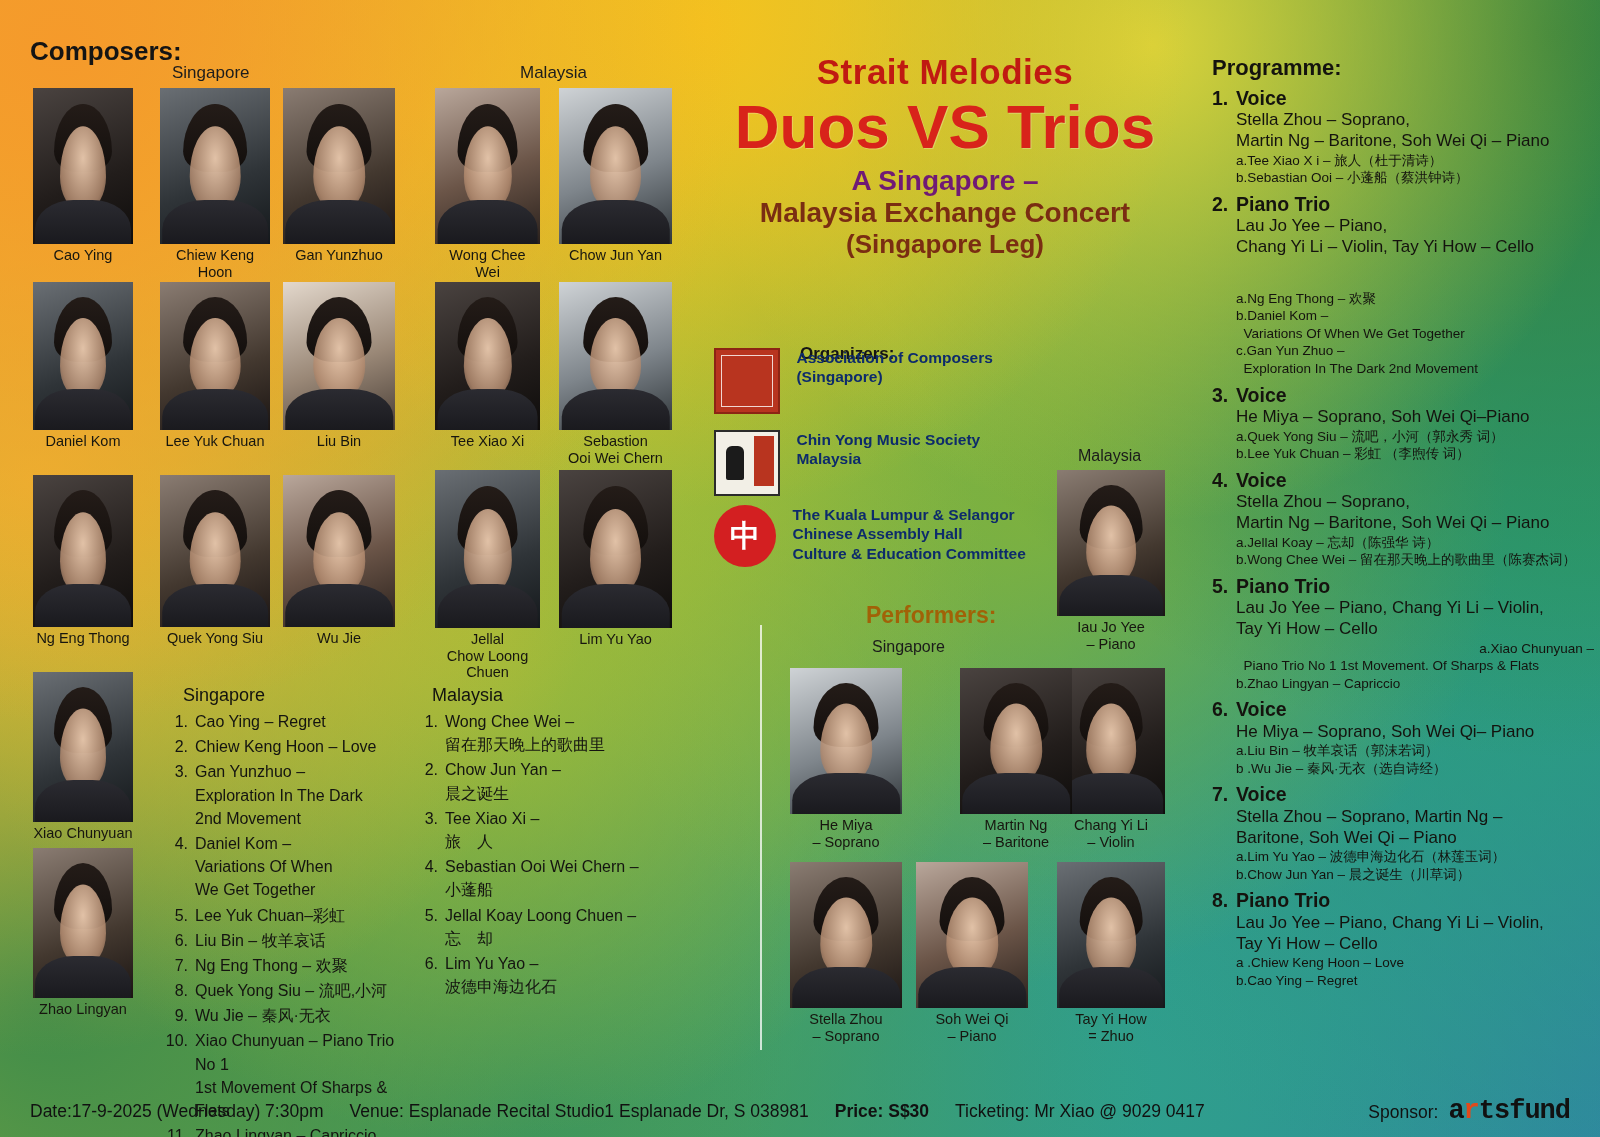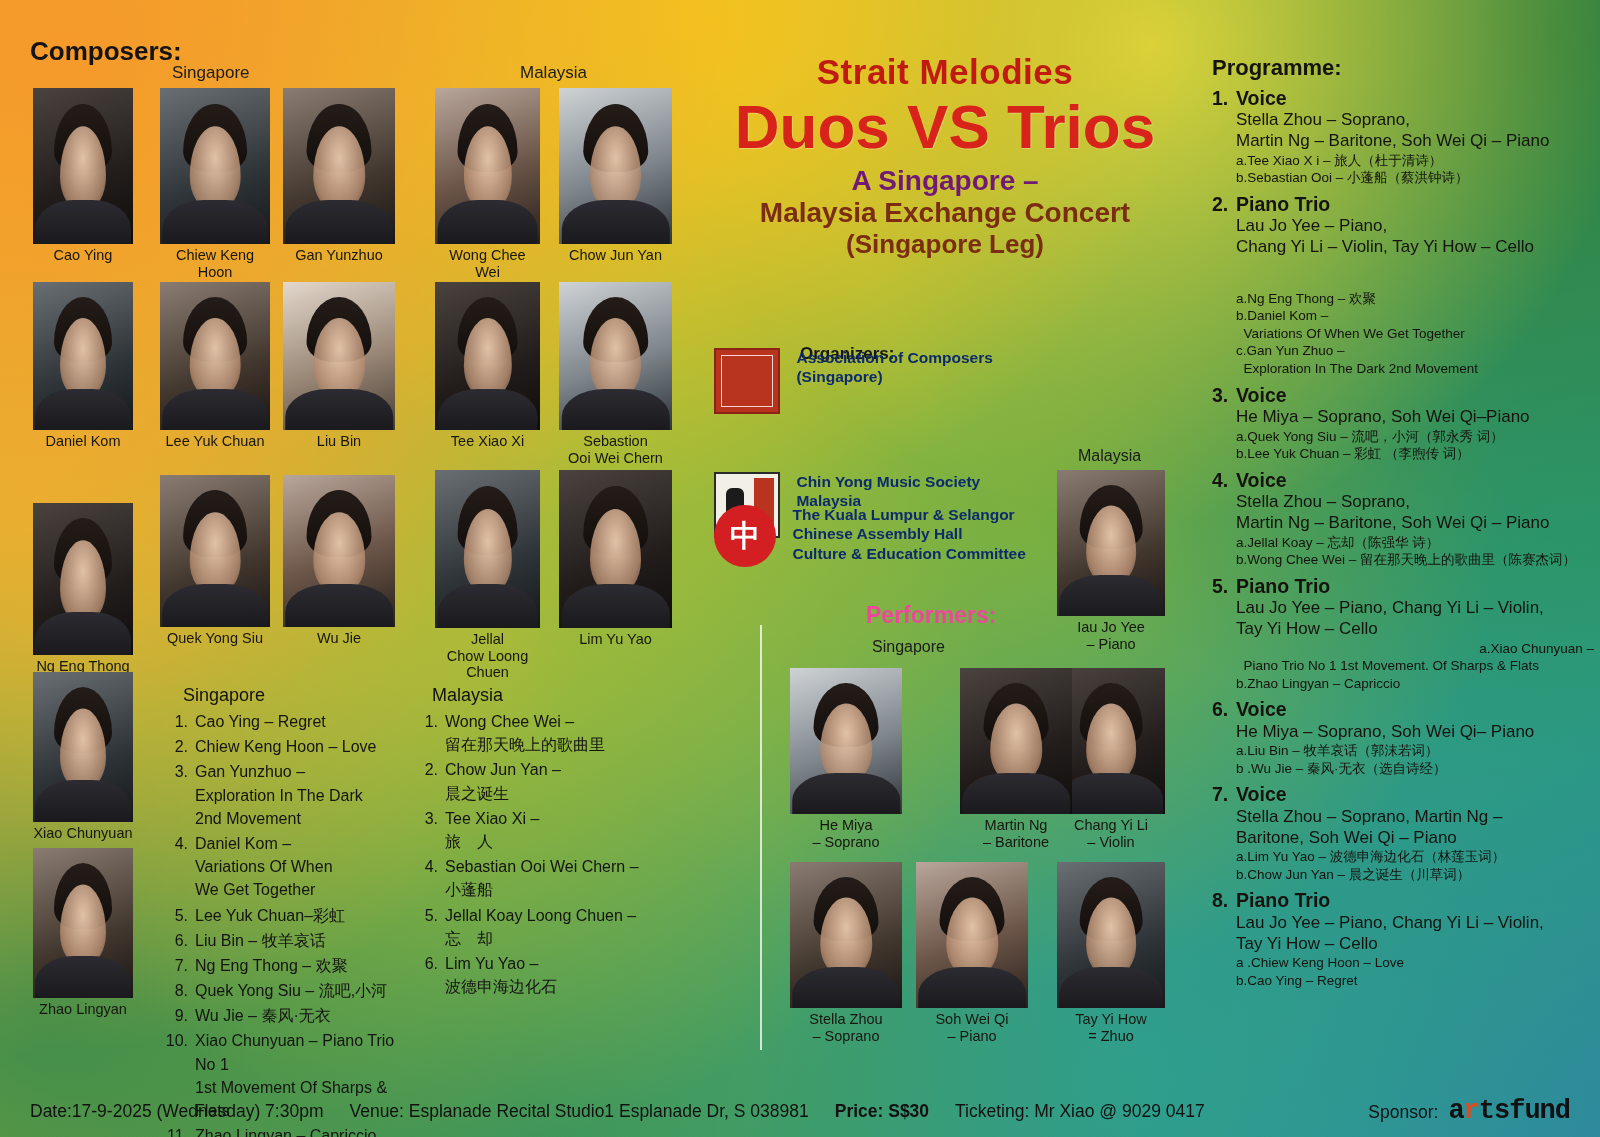--- a/index.html
+++ b/index.html
@@ -61,21 +61,21 @@
   #t3 { font-size:28px; color:#701a75; margin-top:6px; font-weight:bold; }
   #t4 { font-size:28px; color:#7a2d12; font-weight:bold; }
   #t5 { font-size:26px; color:#7a2d12; font-weight:bold; }
 
   
   #org-title { position:absolute; left:800px; top:344px; font-size:17px; color:#141414; font-weight:bold;}
   .org-row { position:absolute; }
   .org-text { font-size:15.5px; font-weight:bold; color:#0d2b6b; line-height:1.25; }
   .org-logo { position:absolute; }
 
-  #performers-title { position:absolute; left:866px; top:602px; font-size:23px; font-weight:bold; color:#ec4899; }
+  #performers-title { position:absolute; left:866px; top:602px; font-size:23px; font-weight:bold; color:#a16207; }
   #perf-sg { position:absolute; left:872px; top:638px; font-size:16px; color:#1b1b1b; }
   #perf-my { position:absolute; left:1078px; top:447px; font-size:16px; color:#1b1b1b; }
   #perf-divider { position:absolute; left:760px; top:625px; width:2px; height:425px; background:rgba(255,255,255,.75); }
 
   
   #programme { position:absolute; left:1212px; top:55px; width:382px; color:#14130e; }
   #prog-title { font-size:22px; font-weight:bold; margin-bottom:6px; }
   .prog-item { margin-bottom:6px; }
   .prog-head { font-size:19.5px; font-weight:bold; line-height:1.2; }
   .prog-head .num { display:inline-block; width:24px; }
@@ -233,21 +233,21 @@
       <div class="ph">
           <div class="hair"></div>
           <div class="face"></div>
           <div class="body"></div>
         </div>
     </div>
     <div class="cap" style="width:113px;white-space:pre-line">Sebastion
 Ooi Wei Chern</div>
   </div>
 
-  <div class="grid-cell" style="left:33px; top:475px;margin-top:28px;">
+  <div class="grid-cell" style="left:33px; top:475px;">
     <div class="photo p-a" style="width:100px;height:152px;">
       <div class="ph">
           <div class="hair"></div>
           <div class="face"></div>
           <div class="body"></div>
         </div>
     </div>
     <div class="cap" style="width:100px">Ng Eng Thong</div>
   </div>
   <div class="grid-cell" style="left:160px; top:475px;">
@@ -412,21 +412,21 @@
   <div id="org-title">Organizers:</div>
 
   <div class="org-row" style="left:714px; top:348px;">
     <div class="org-logo" style="position:relative;width:62px;height:62px;background:#b8341f;border:2px solid #8c2414;display:inline-block;vertical-align:top;">
       <div style="position:absolute;inset:5px;border:1px solid rgba(255,255,255,.8);"></div>
     </div>
     <div class="org-text" style="display:inline-block;vertical-align:top;margin-left:12px;white-space:pre-line;width:230px;">Association of Composers
 (Singapore)</div>
   </div>
 
-  <div class="org-row" style="left:714px; top:430px;margin-top:42px;">
+  <div class="org-row" style="left:714px; top:430px;">
     <div class="org-logo" style="position:relative;width:62px;height:62px;background:#f2efe6;border:2px solid #2b2b2b;display:inline-block;vertical-align:top;">
       <div style="position:absolute;right:4px;top:4px;width:20px;height:50px;background:#b8341f;"></div>
       <div style="position:absolute;left:10px;top:14px;width:18px;height:34px;background:#1b1b1b;border-radius:6px 6px 2px 2px;"></div>
     </div>
     <div class="org-text" style="display:inline-block;vertical-align:top;margin-left:12px;white-space:pre-line;width:230px;">Chin Yong Music Society
 Malaysia</div>
   </div>
 
   <div class="org-row" style="left:714px; top:505px;">
     <div class="org-logo" style="position:relative;width:62px;height:62px;border-radius:50%;background:#d31f21;display:inline-block;vertical-align:top;">

